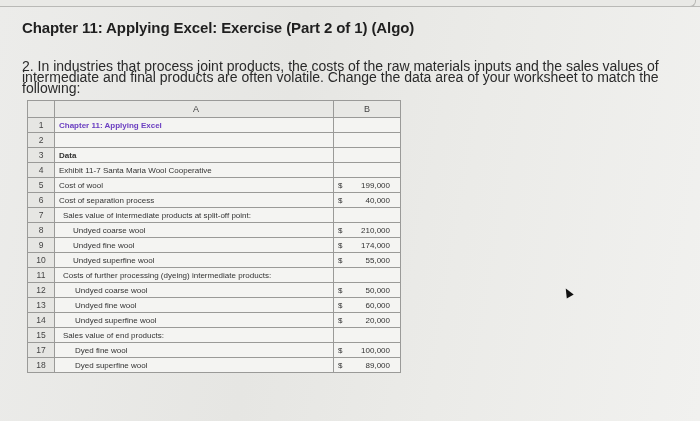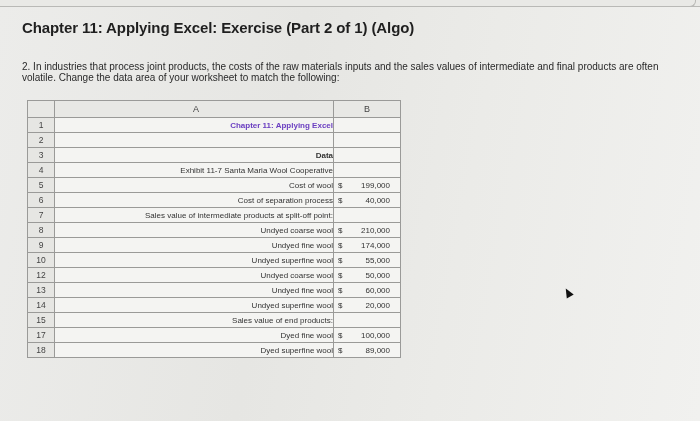--- a/index.html
+++ b/index.html
@@ -18,35 +18,35 @@
     position:absolute; right:4px; top:0; width:8px; height:6px;
     border-right:1px solid #b9b9b6; border-bottom:1px solid #b9b9b6;
     border-bottom-right-radius:6px;
   }
   .title {
     position:absolute; left:22px; top:19px;
     font-size:15px; font-weight:bold; color:#1f1f1f; letter-spacing:-0.1px;
   }
   .question {
     position:absolute; left:22px; top:61px; width:660px;
-    font-size:10px; line-height:11px; color:#2a2a2a;
+    font-size:14px; line-height:11px; color:#2a2a2a;
   }
   .sheet {
     position:absolute; left:27px; top:100px;
     border-collapse:collapse;
     background:#f4f4f2;
     font-size:8px; color:#333;
   }
   .sheet td {
     border:1px solid #9a9a98;
     height:14px; padding:0; white-space:nowrap;
   }
   .sheet .hdr td { height:16px; background:#e8e8e5; }
   .sheet .rn { width:26px; text-align:center; background:#e6e6e3; color:#444; font-size:8.5px; }
-  .sheet .ca { width:258px; padding-left:4px;text-align:right; }
+  .sheet .ca { width:258px; padding-left:4px; }
   .sheet .cb { width:66px; }
   .sheet .colhdr { text-align:center; color:#444; font-size:9px; }
   .purple { color:#6b3fc1; font-weight:bold; }
   .bold { font-weight:bold; }
   .i1 { padding-left:18px !important; }
   .i1b { padding-left:20px !important; }
   .i0b { padding-left:8px !important; }
   .money { display:flex; justify-content:space-between; padding:0 10px 0 4px; }
   .cursor {
     position:absolute; left:564px; top:288px; width:0; height:0;
@@ -141,20 +141,25 @@
     <td class="rn">10</td>
     <td class="ca i1">Undyed superfine wool</td>
     <td class="cb">
           <div class="money">
             <span>$</span>
             <span>55,000</span>
           </div>
         </td>
   </tr>
   <tr>
+    <td class="rn">11</td>
+    <td class="ca i0b">Costs of further processing (dyeing) intermediate products:</td>
+    <td class="cb"></td>
+  </tr>
+  <tr>
     <td class="rn">12</td>
     <td class="ca i1b">Undyed coarse wool</td>
     <td class="cb">
           <div class="money">
             <span>$</span>
             <span>50,000</span>
           </div>
         </td>
   </tr>
   <tr>

